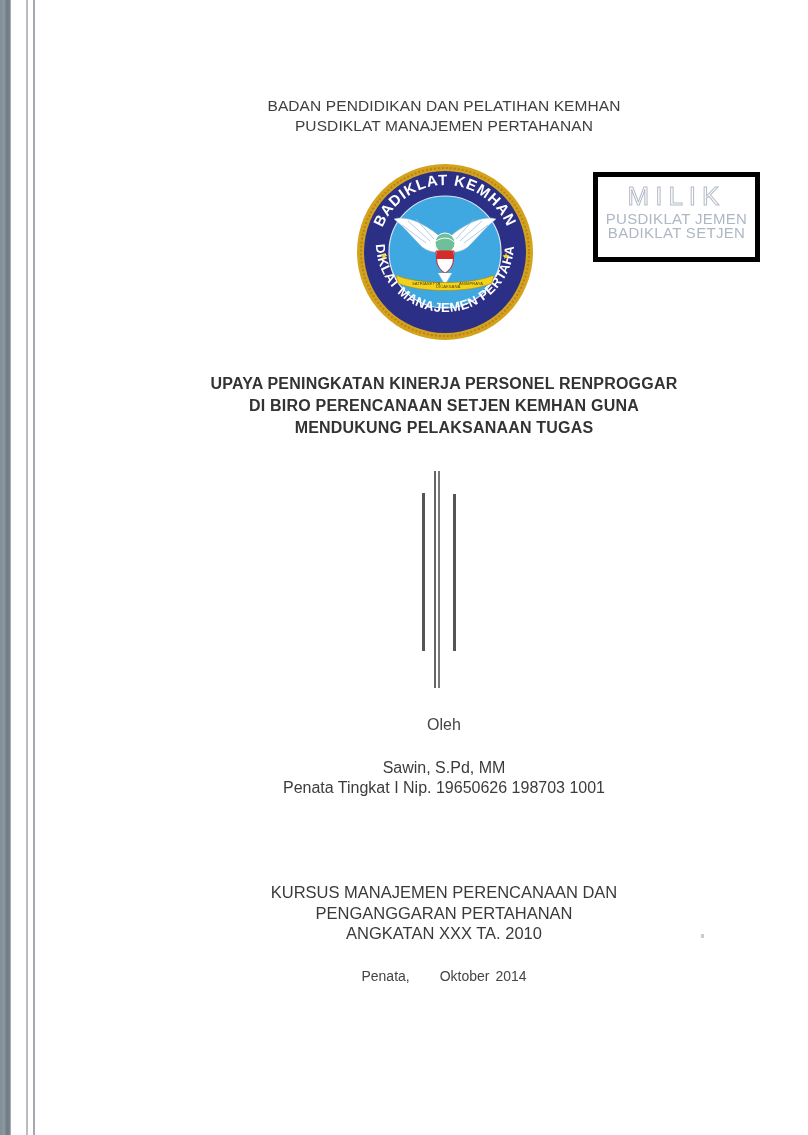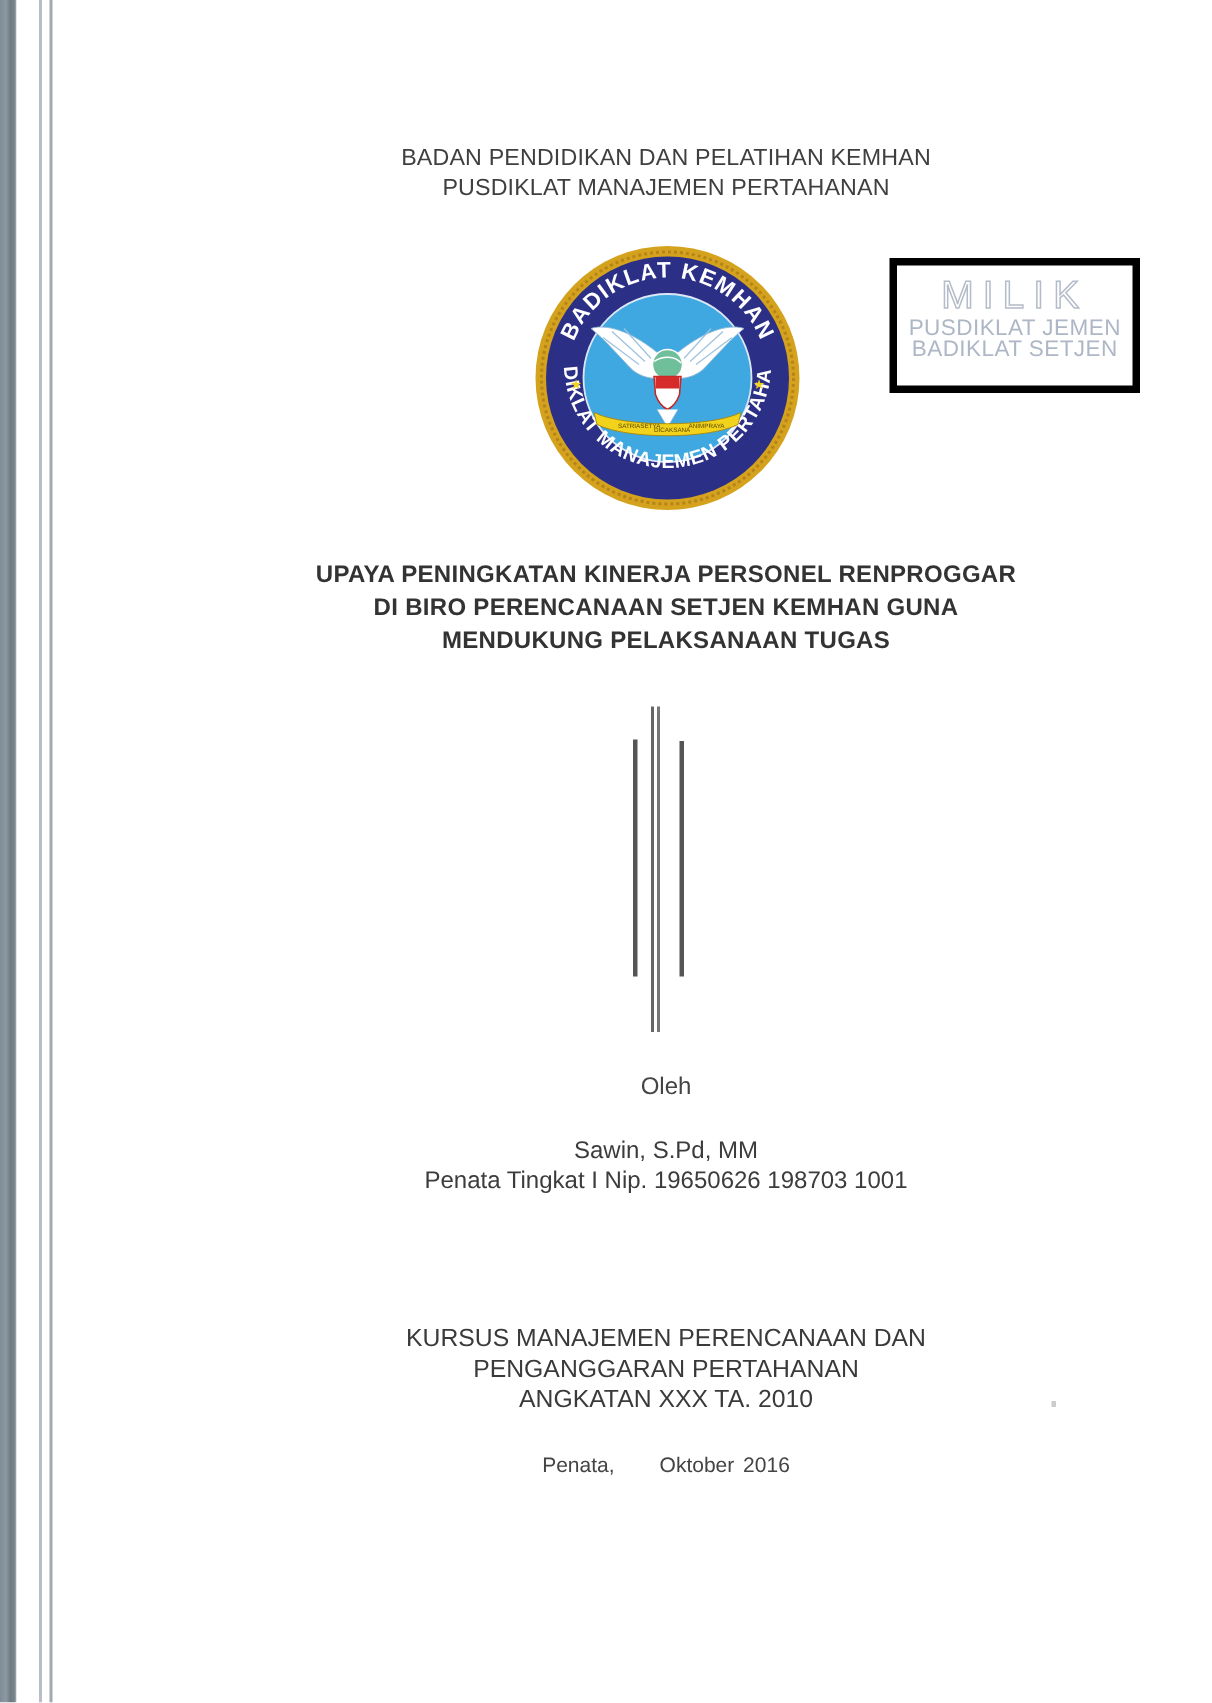--- a/index.html
+++ b/index.html
@@ -103,16 +103,16 @@
   <div>Penata Tingkat I Nip. 19650626 198703 1001</div>
 </div>
 
 <div class="center course">
   <div>KURSUS MANAJEMEN PERENCANAAN DAN</div>
   <div>PENGANGGARAN PERTAHANAN</div>
   <div>ANGKATAN XXX TA. 2010</div>
 </div>
 
 <div class="center date">
-  <span>Penata,</span><span class="gap"></span><span>Oktober  2016</span>
+  <span>Penata,</span><span class="gap"></span><span>Oktober  2014</span>
 </div>
 
 <div class="speck"></div>
 
 </body></html>

